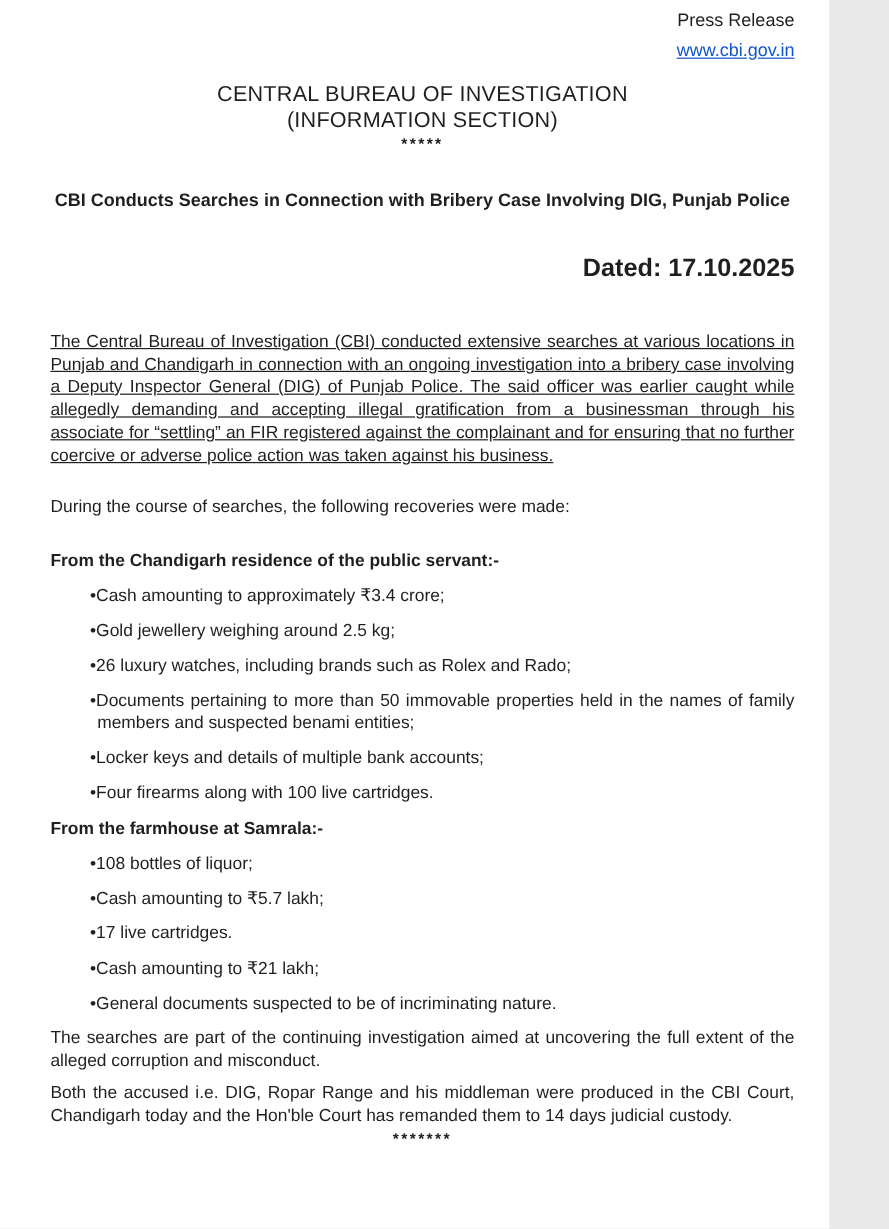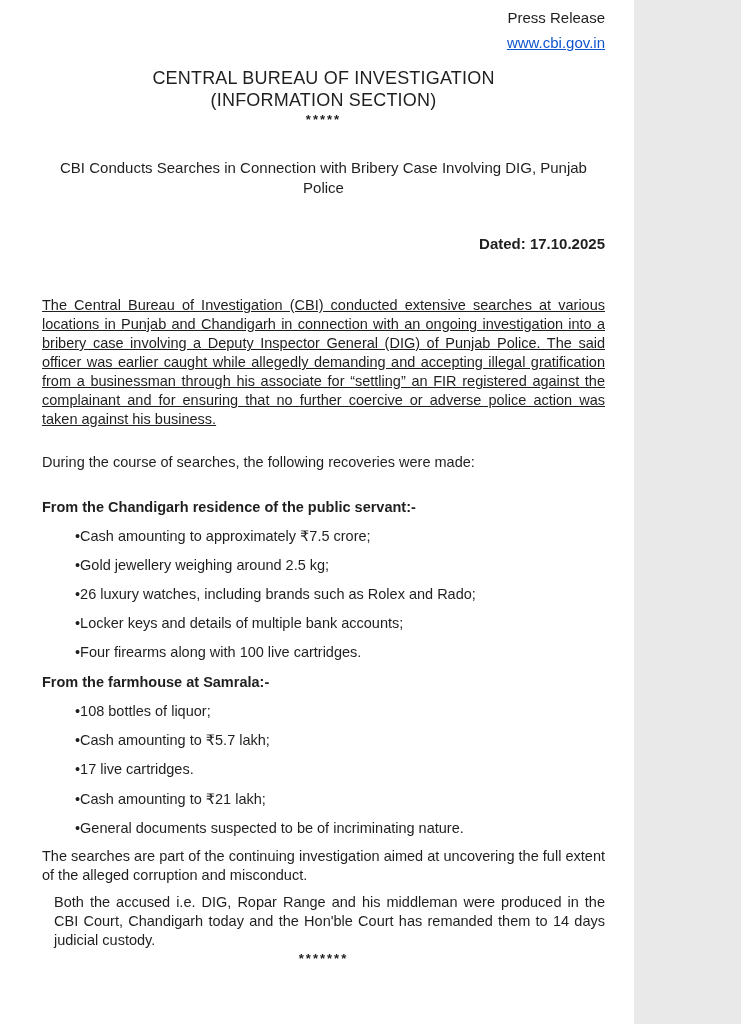--- a/index.html
+++ b/index.html
@@ -1,50 +1,50 @@
 <!DOCTYPE html>
 <html style="--link-color: #1155CC; --text-color: #1f1f1f; --page-bg: #ffffff;"><head>
 <meta charset="utf-8">
 <style>
   * { margin: 0; padding: 0; box-sizing: border-box; }
   html, body { background: #e9e9e9; }
   .page {
-    width: 634px;
+    width: 691px;
     height: 1024px;
     background: var(--page-bg, #ffffff);
     color: var(--text-color, #1f1f1f);
     font-family: "Liberation Sans", "DejaVu Sans", sans-serif;
     font-size: 14.5px;
     padding: 5px 29px 0 42px;
     overflow: hidden;
     position: relative;
   }
   .header { text-align: right; font-size: 15px; line-height: 25px; }
   .site-link { color: var(--link-color, #1155CC); text-decoration: underline; cursor: pointer; text-align: right; }
   .masthead { text-align: center; margin-top: 12px; }
   .org-name, .org-section { font-size: 18px; line-height: 22px; letter-spacing: 0.2px; text-align: center; }
   .separator { font-size: 13px; line-height: 15px; font-weight: 700; letter-spacing: 2px; text-align: center; margin-top: 1px; }
-  .headline { margin-top: 31px; font-size: 15px; line-height: 20px; font-weight: 400; text-align: center; }
-  .dated { margin-top: 36px; font-size: 15px; line-height: 19px; font-weight: 700; text-align: right; }
+  .headline { margin-top: 31px; font-size: 15px; line-height: 20px; font-weight: 700; text-align: center; }
+  .dated { margin-top: 36px; font-size: 21px; line-height: 19px; font-weight: 700; text-align: right; }
   .para { line-height: 19px; text-align: justify; }
   .para-intro { margin-top: 43px; text-decoration: underline; }
   .para-during { margin-top: 24px; text-align: left; }
   .section { margin-top: 11px; }
   .section-first { margin-top: 26px; }
   .section-heading { font-weight: 700; font-size: 14.5px; line-height: 19px; }
   .bullet-item {
     margin-top: 10px;
     margin-left: 33px;
     padding-left: 6px;
     text-indent: -6px;
     line-height: 19px;
     text-align: justify;
   }
   .closing-1 { margin-top: 9px; }
-  .closing-2 { margin-top: 8px; margin-left: 12px; }
+  .closing-2 { margin-top: 8px; }
   .footer-sep { margin-top: 2px; line-height: 14px; }
 </style>
 </head>
 <body>
 
 <div class="page">
 
   <div class="header">
     <div>Press Release</div>
     <div><a class="site-link">www.cbi.gov.in</a></div>
@@ -59,23 +59,24 @@
   <div class="headline">CBI Conducts Searches in Connection with Bribery Case Involving DIG, Punjab Police</div>
 
   <div class="dated">Dated: 17.10.2025</div>
 
   <p class="para para-intro">The Central Bureau of Investigation (CBI) conducted extensive searches at various locations in Punjab and Chandigarh in connection with an ongoing investigation into a bribery case involving a Deputy Inspector General (DIG) of Punjab Police. The said officer was earlier caught while allegedly demanding and accepting illegal gratification from a businessman through his associate for “settling” an FIR registered against the complainant and for ensuring that no further coercive or adverse police action was taken against his business.</p>
 
   <p class="para para-during">During the course of searches, the following recoveries were made:</p>
 
   <div class="section section-first">
     <div class="section-heading">From the Chandigarh residence of the public servant:-</div>
-    <div class="bullet-item"><span>•</span><span>Cash amounting to approximately ₹7.5 crore;</span></div>
+    <div class="bullet-item"><span>•</span><span>Cash amounting to approximately ₹3.4 crore;</span></div>
     <div class="bullet-item"><span>•</span><span>Gold jewellery weighing around 2.5 kg;</span></div>
     <div class="bullet-item"><span>•</span><span>26 luxury watches, including brands such as Rolex and Rado;</span></div>
+    <div class="bullet-item"><span>•</span><span>Documents pertaining to more than 50 immovable properties held in the names of family members and suspected benami entities;</span></div>
     <div class="bullet-item"><span>•</span><span>Locker keys and details of multiple bank accounts;</span></div>
     <div class="bullet-item"><span>•</span><span>Four firearms along with 100 live cartridges.</span></div>
   </div>
 
   <div class="section">
     <div class="section-heading">From the farmhouse at Samrala:-</div>
     <div class="bullet-item"><span>•</span><span>108 bottles of liquor;</span></div>
     <div class="bullet-item"><span>•</span><span>Cash amounting to ₹5.7 lakh;</span></div>
     <div class="bullet-item"><span>•</span><span>17 live cartridges.</span></div>
   </div>

